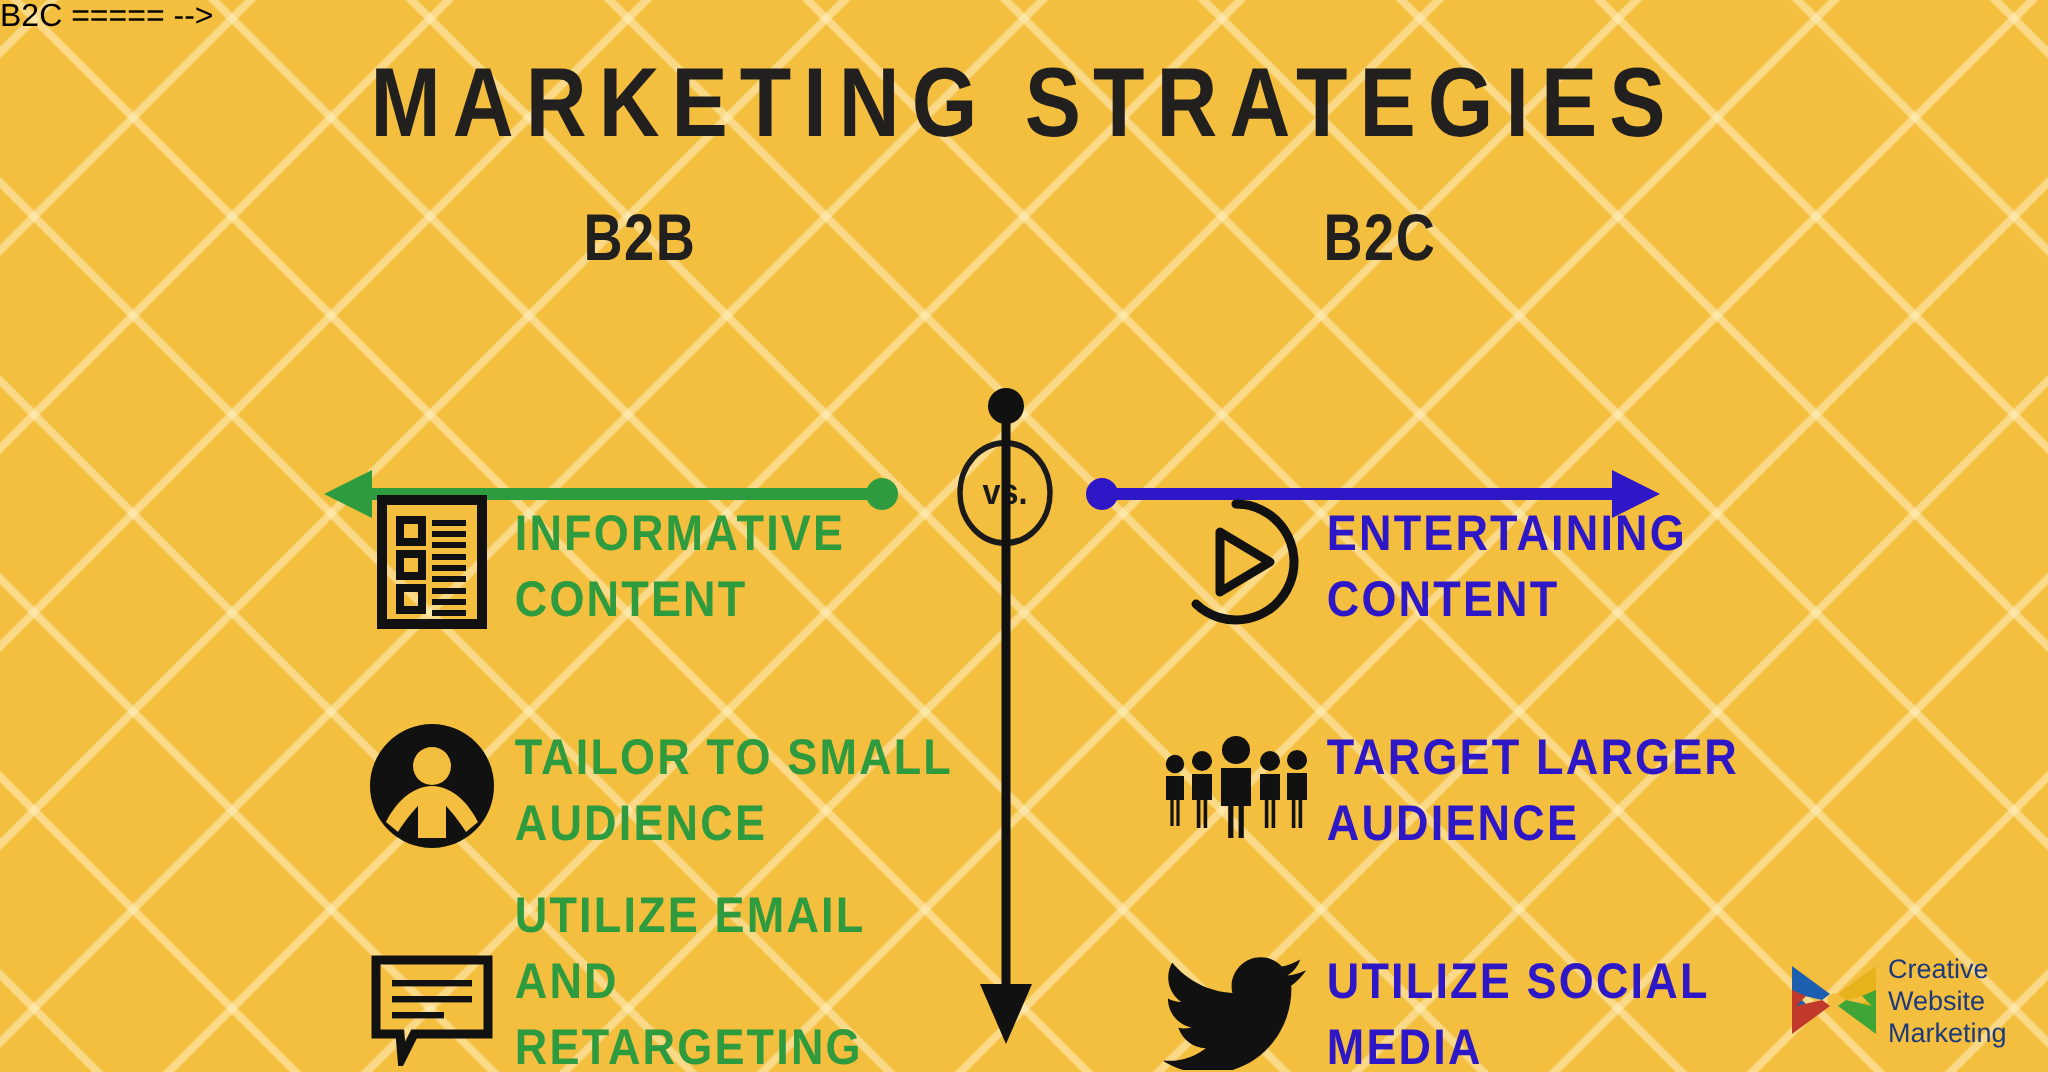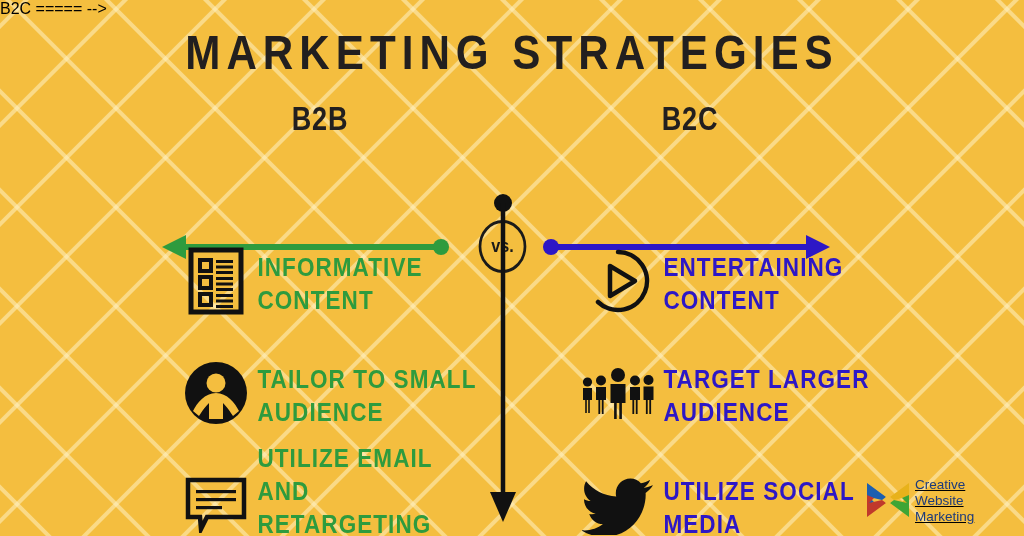--- a/index.html
+++ b/index.html
@@ -138,27 +138,26 @@
     transform-origin: left center;
     white-space: pre-line;
   }
   .column.left  .item-text { color: #2E9B3E; }
   .column.right .item-text { color: #2D17C6; }
   .column.right .item-icon { width: 80px; min-width: 80px; }
 
   
   .logo {
     position: absolute;
-    left: 864px;
+    left: 893px;
     top: 470px;
     width: 124px;
     height: 62px;
     display: flex;
     align-items: center;
-    text-decoration: underline;
   }
   .logo-text {
     font-family: "Liberation Sans", sans-serif;
     font-size: 13.5px;
     line-height: 16px;
     color: #1C3A7B;
     padding-left: 3px;
     white-space: pre-line;
   }
 </style>

